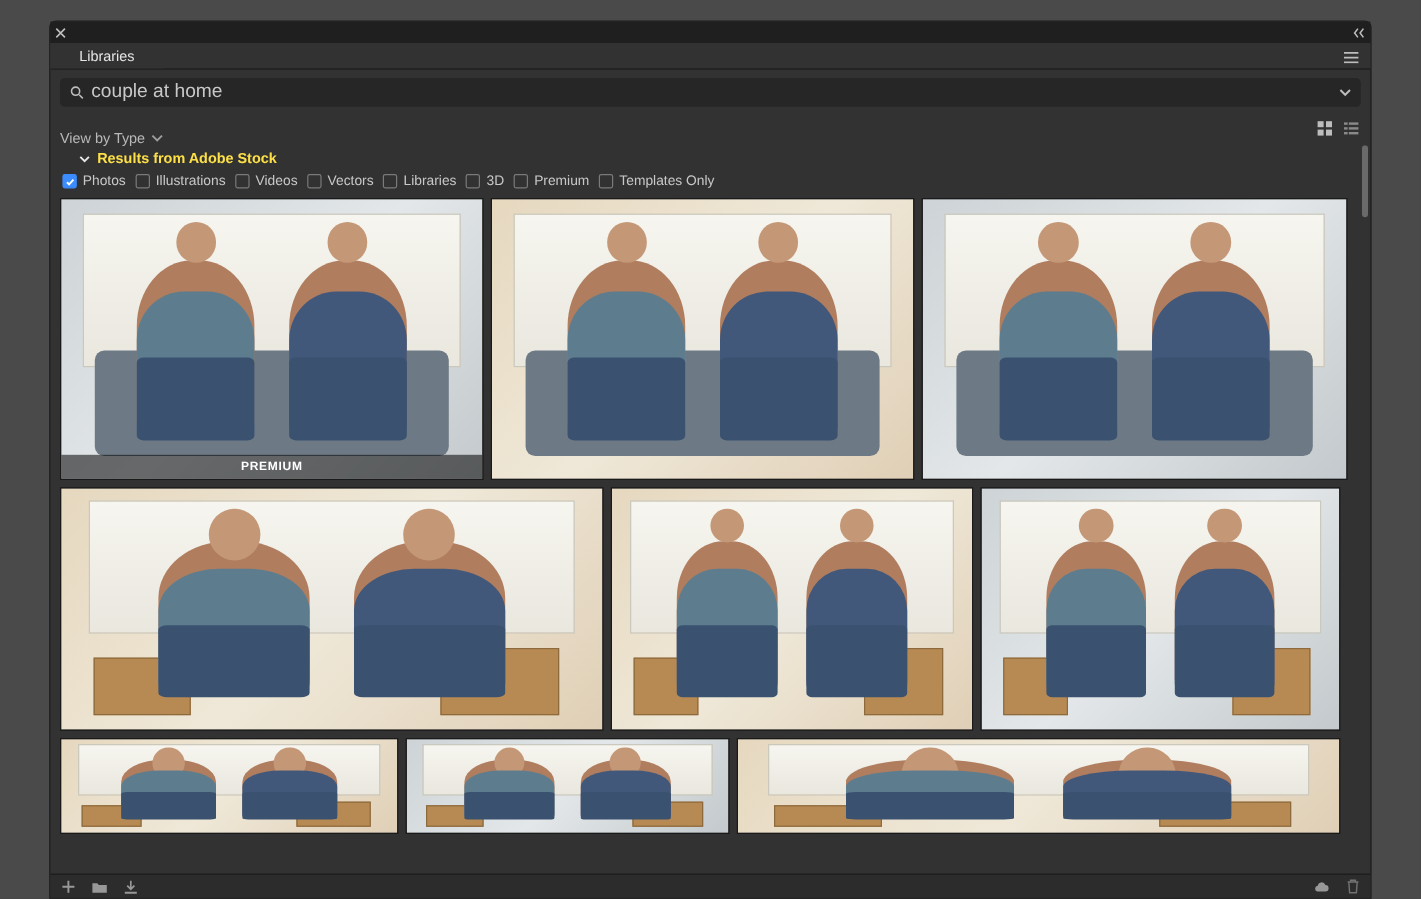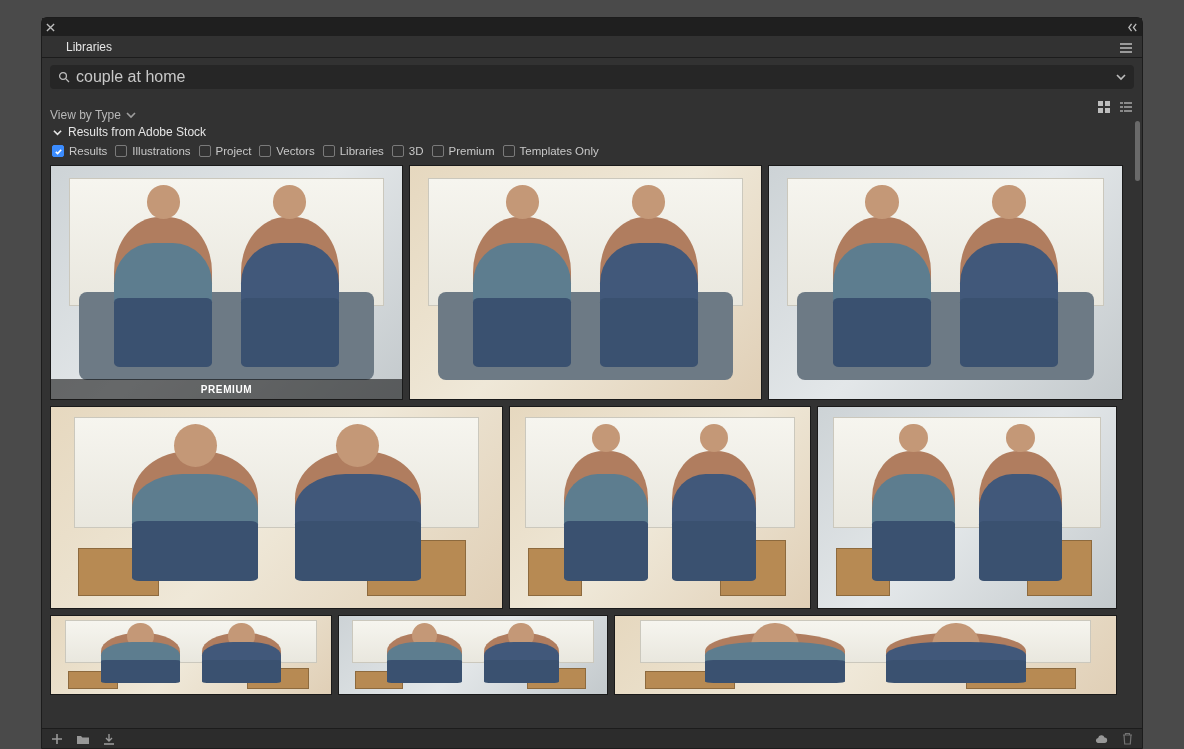--- a/index.html
+++ b/index.html
@@ -16,21 +16,21 @@
   .library-row { padding:0 8px 6px 8px; }
   .library-box { background:#262626; border-radius:4px; height:24px; display:flex; align-items:center; padding:0 8px; }
   .library-box .lbl { flex:1; color:#dcdcdc; font-size:12px; margin-left:8px; }
   .view-row { height:28px; display:flex; align-items:center; justify-content:space-between; padding:0 8px; }
   .view-by { display:flex; align-items:center; color:#b8b8b8; font-size:12px; gap:5px; cursor:pointer;margin-top:16px; }
   .view-icons { display:flex; gap:6px; }
   .vicon { width:16px; height:16px; display:flex; align-items:center; justify-content:center; }
   .results-area { flex:1; position:relative; overflow:hidden; }
   .scroll-track { position:absolute; right:2px; top:0; width:8px; height:100%; }
   .scroll-thumb { position:absolute; right:0; top:0; width:5px; height:60px; background:#6a6a6a; border-radius:3px; }
-  .section-hdr { display:flex; align-items:center; gap:6px; padding:4px 10px 2px 11px; color:#e5e5e5; font-size:12px; font-weight:400; }
+  .section-hdr { display:flex; align-items:center; gap:6px; padding:4px 10px 2px 24px; color:#fde047; font-size:12px; font-weight:700; }
   .filters { display:flex; align-items:center; gap:8px; padding:4px 10px 8px 10px; flex-wrap:wrap; color:#c8c8c8; font-size:11.5px; }
   .filter { display:flex; align-items:center; gap:5px; cursor:pointer; }
   .cb { width:12px; height:12px; border:1px solid #7a7a7a; border-radius:2px; background:#323232; display:flex; align-items:center; justify-content:center; }
   .cb.checked { background:#3b8cff; border-color:#3b8cff; }
   .cb.checked svg { display:block; }
   .cb svg { display:none; }
   .grid { padding:0 8px; display:flex; flex-direction:column; gap:6px; }
   .grow { display:flex; gap:6px; }
   .thumb { position:relative; background:linear-gradient(135deg,#d7cfc1 0%, #e8e4db 45%, #cfc7b9 100%); border:1px solid #1a1a1a; overflow:hidden; }
   .thumb.warm { background:linear-gradient(135deg,#e6d8bf 0%, #efe8d8 50%, #e0cfb6 100%); }
@@ -143,29 +143,29 @@
       <span>Results from Adobe Stock</span>
     </div>
 
     <div class="filters" id="filters-host">
         <div class="filter">
           <span class="cb checked">
             <svg width="9" height="9" viewBox="0 0 10 10">
               <path d="M2 5.4l2 2L8 3" stroke="#fff" stroke-width="1.8" fill="none"></path>
             </svg>
           </span>
-          <span>Results</span>
+          <span>Photos</span>
         </div>
         <div class="filter">
           <span class="cb"></span>
           <span>Illustrations</span>
         </div>
         <div class="filter">
           <span class="cb"></span>
-          <span>Project</span>
+          <span>Videos</span>
         </div>
         <div class="filter">
           <span class="cb"></span>
           <span>Vectors</span>
         </div>
         <div class="filter">
           <span class="cb"></span>
           <span>Libraries</span>
         </div>
         <div class="filter">

